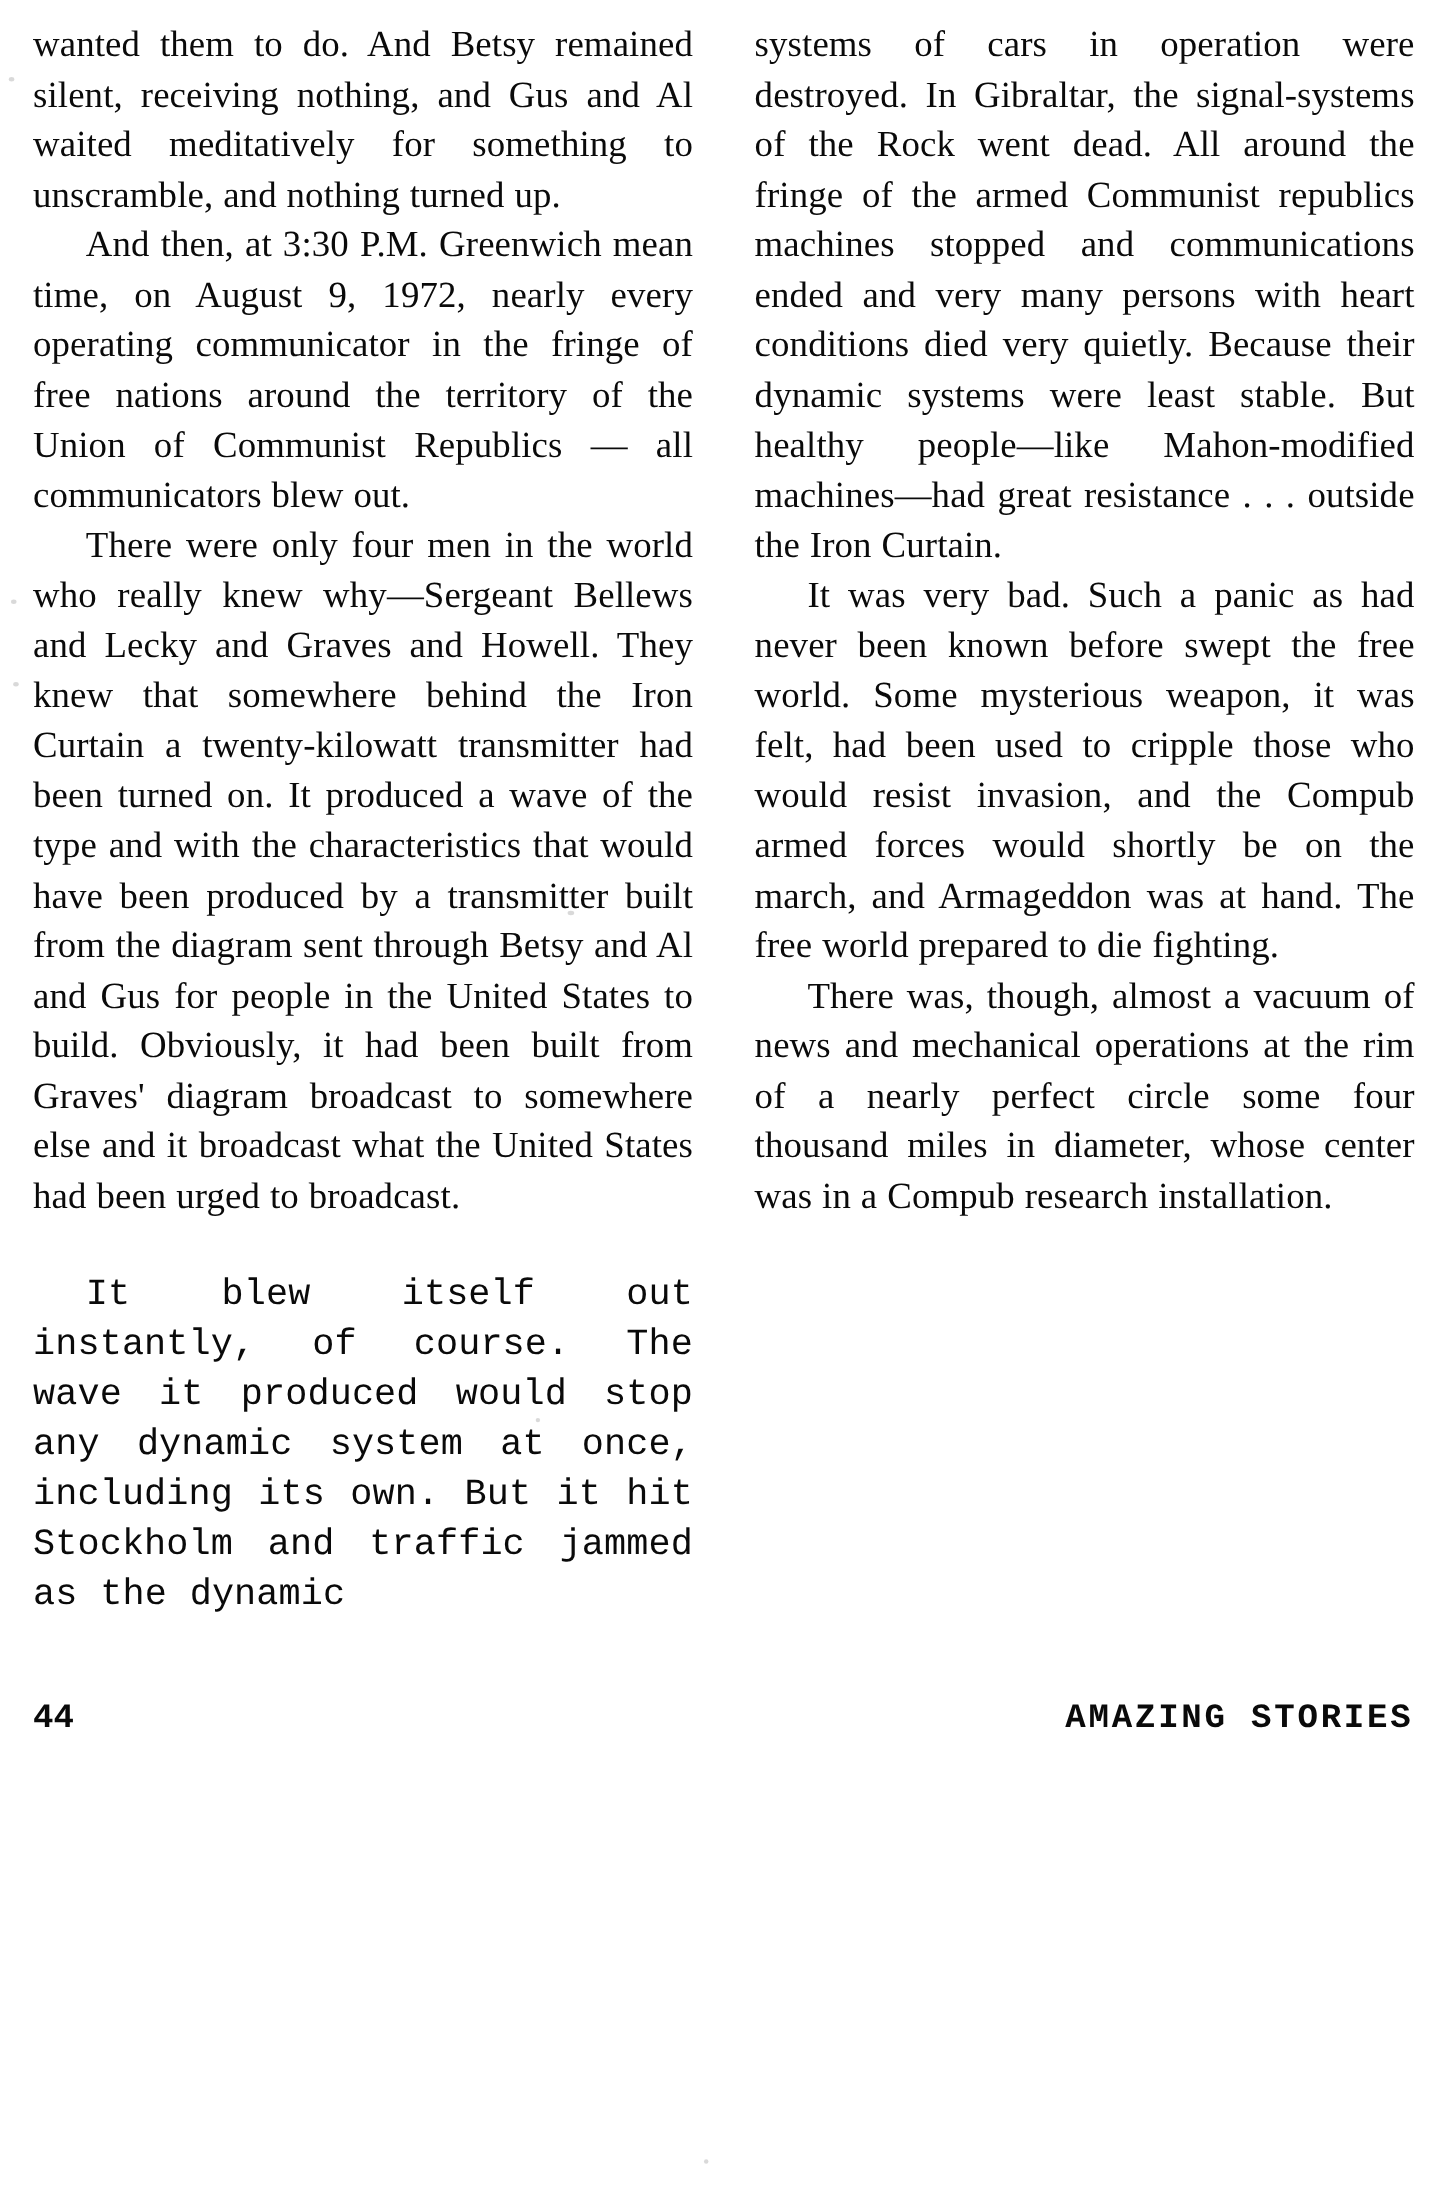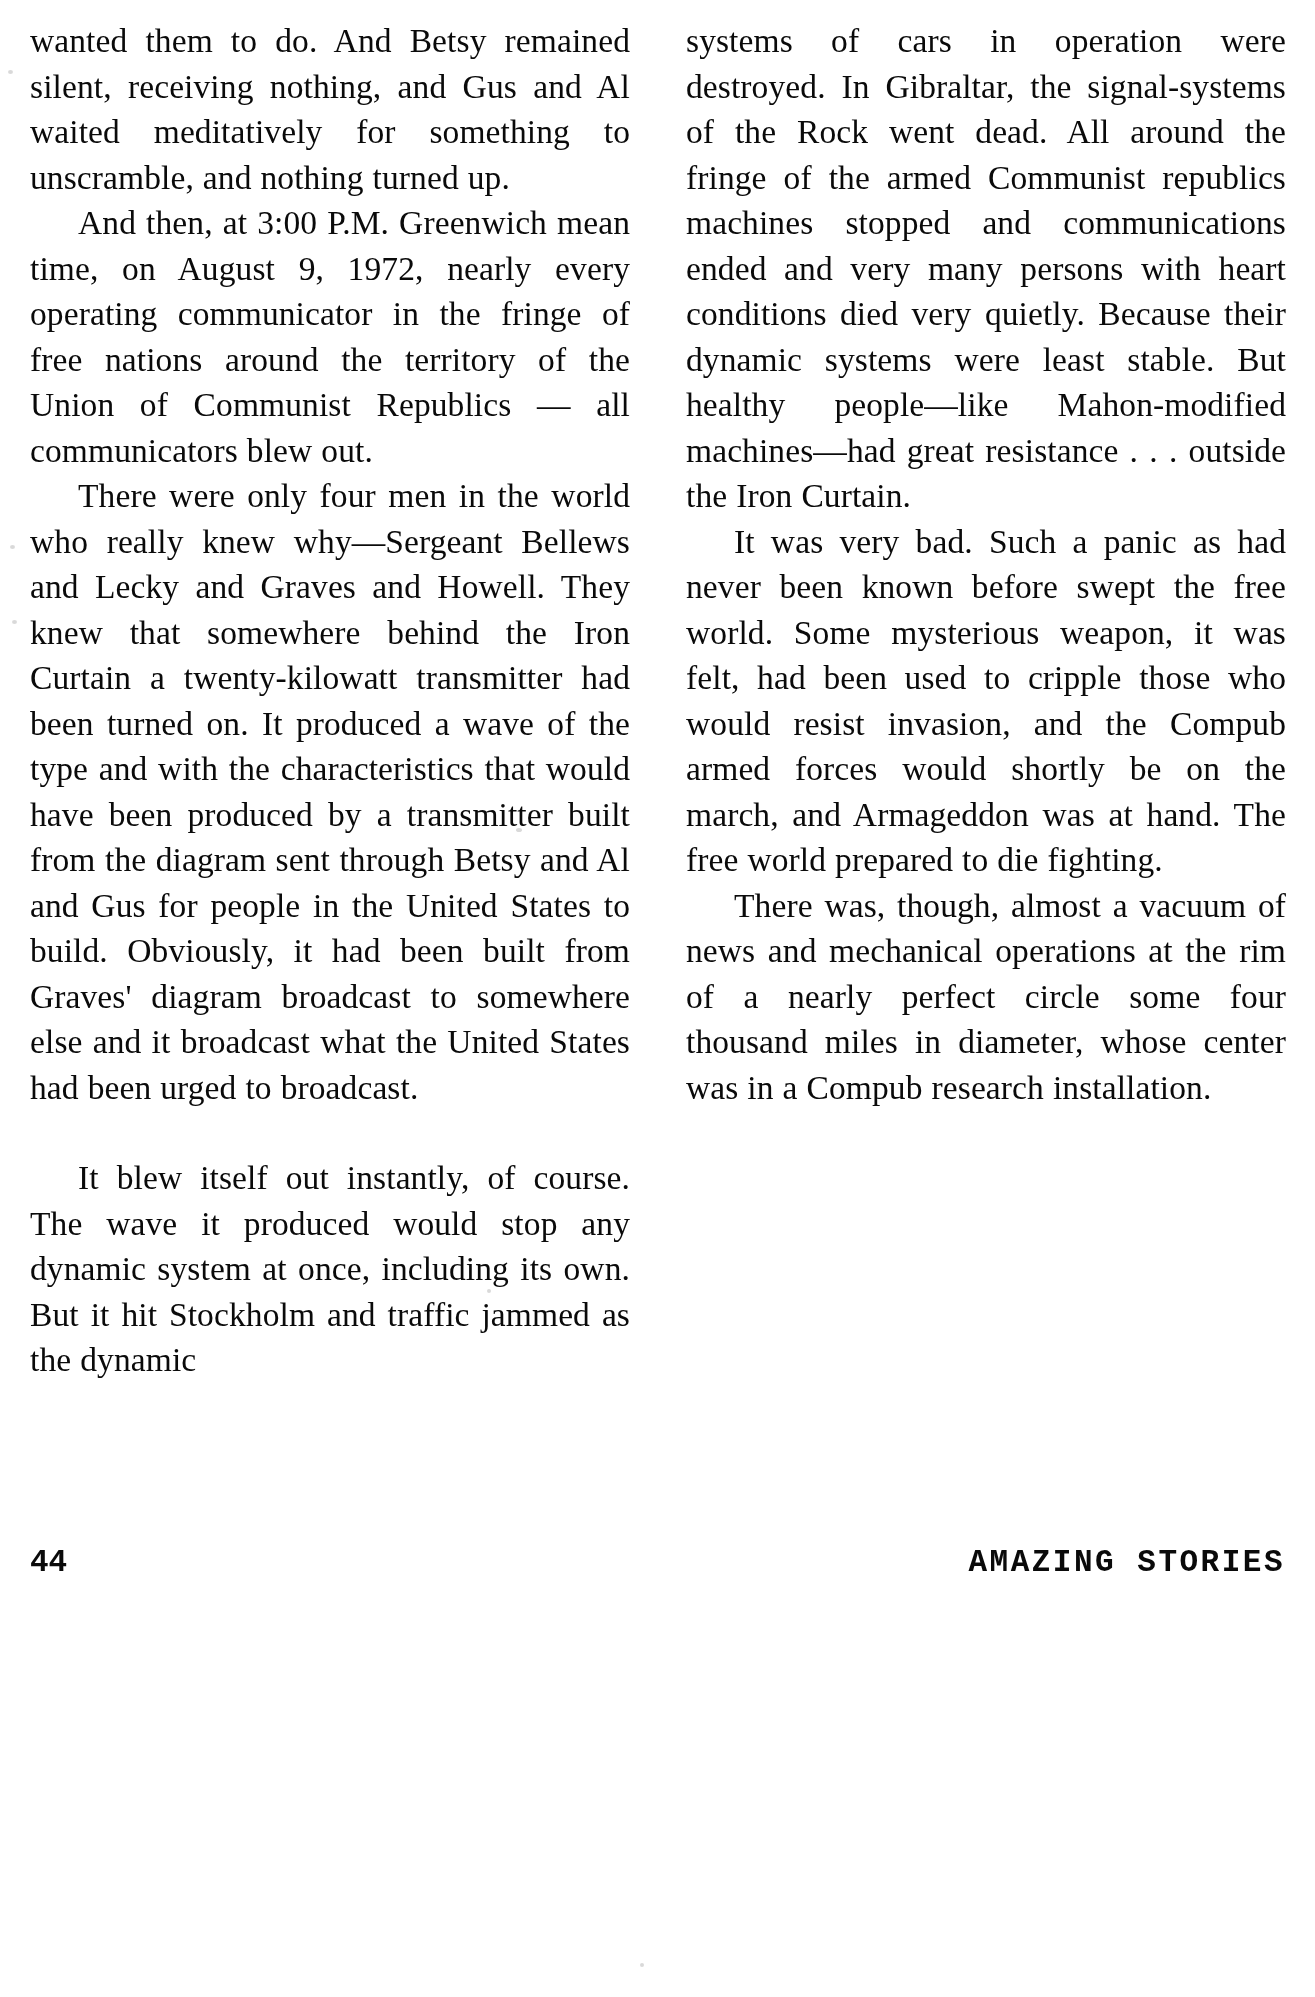--- a/index.html
+++ b/index.html
@@ -40,20 +40,21 @@
     line-height: 45.5px;
     letter-spacing: 0.1px;
     word-spacing: 0.5px;
     font-weight: 500;
   }
   .column p.indent {
     text-indent: 48px;
   }
   .column p.gap {
     margin-top: 45px;
+    font-family: Liberation Mono, monospace;
   }
   .footer {
     position: absolute;
     left: 30px;
     right: 30px;
     bottom: 42px;
     display: flex;
     justify-content: space-between;
     align-items: baseline;
     font-family: Liberation Mono, monospace;
@@ -80,21 +81,21 @@
 </style>
 </head>
 <body>
 
 <div class="page">
 
   <div class="columns">
 
     <div class="column">
       <p>wanted them to do. And Betsy remained silent, receiving nothing, and Gus and Al waited meditatively for something to unscramble, and nothing turned up.</p>
-      <p class="indent">And then, at 3:00 P.M. Greenwich mean time, on August 9, 1972, nearly every operating communicator in the fringe of free nations around the territory of the Union of Communist Republics — all communicators blew out.</p>
+      <p class="indent">And then, at 3:30 P.M. Greenwich mean time, on August 9, 1972, nearly every operating communicator in the fringe of free nations around the territory of the Union of Communist Republics — all communicators blew out.</p>
       <p class="indent">There were only four men in the world who really knew why—Sergeant Bellews and Lecky and Graves and Howell. They knew that somewhere behind the Iron Curtain a twenty-kilowatt transmitter had been turned on. It produced a wave of the type and with the characteristics that would have been produced by a transmitter built from the diagram sent through Betsy and Al and Gus for people in the United States to build. Obviously, it had been built from Graves' diagram broadcast to somewhere else and it broadcast what the United States had been urged to broadcast.</p>
       <p class="indent gap">It blew itself out instantly, of course. The wave it produced would stop any dynamic system at once, including its own. But it hit Stockholm and traffic jammed as the dynamic</p>
     </div>
 
     <div class="column">
       <p>systems of cars in operation were destroyed. In Gibraltar, the signal-systems of the Rock went dead. All around the fringe of the armed Communist republics machines stopped and communications ended and very many persons with heart conditions died very quietly. Because their dynamic systems were least stable. But healthy people—like Mahon-modified machines—had great resistance . . . outside the Iron Curtain.</p>
       <p class="indent">It was very bad. Such a panic as had never been known before swept the free world. Some mysterious weapon, it was felt, had been used to cripple those who would resist invasion, and the Compub armed forces would shortly be on the march, and Armageddon was at hand. The free world prepared to die fighting.</p>
       <p class="indent">There was, though, almost a vacuum of news and mechanical operations at the rim of a nearly perfect circle some four thousand miles in diameter, whose center was in a Compub research installation.</p>
     </div>
 

